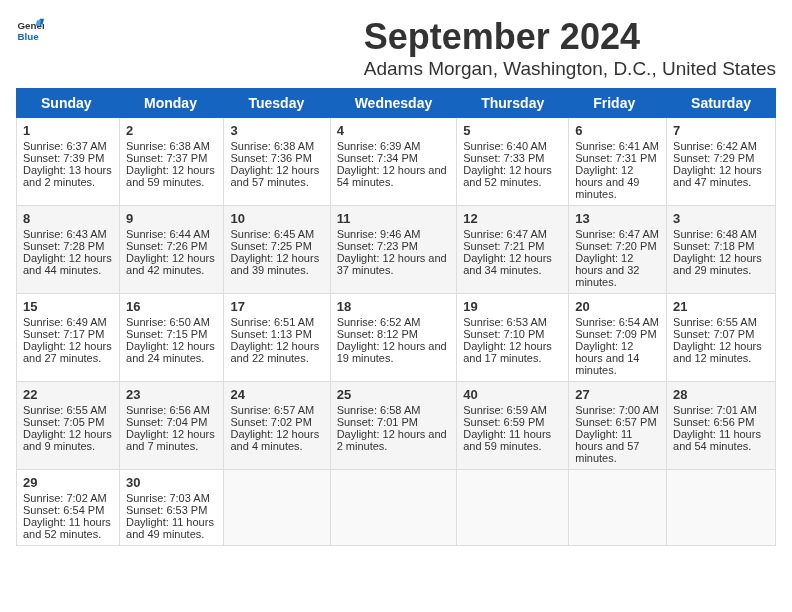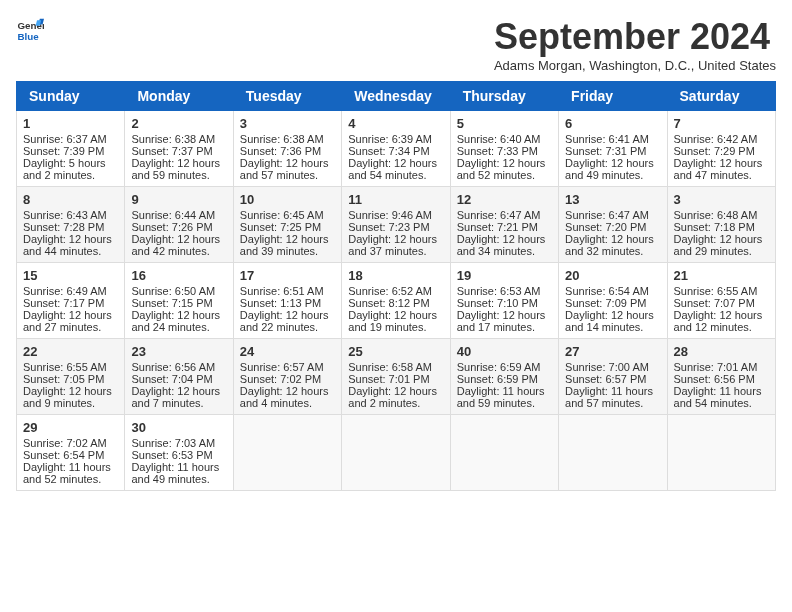--- a/index.html
+++ b/index.html
@@ -27,33 +27,33 @@
     }
     .title-area {
       text-align: left;
     }
     .month-title {
       font-size: 36px;
       font-weight: bold;
       color: #333;
     }
     .location-title {
-      font-size: 13px;
+      font-size: 19px;
       color: #333;
     }
     .calendar-table {
       width: 100%;
       border-collapse: collapse;
       border: 1px solid #ccc;
     }
     .calendar-table th {
       background-color: #1565c0;
       color: #fff;
       text-align: left;
-      padding: 6px 12px;
+      padding: 6px 24px;
       font-size: 14px;
       border: 1px solid #1565c0;
     }
     .calendar-table td {
       vertical-align: top;
       padding: 5px 6px;
       font-size: 11px;
       color: #333;
       border: 1px solid #ddd;
       background: #fff;
@@ -102,21 +102,21 @@
         <th>Friday</th>
         <th>Saturday</th>
       </tr>
   </thead>
   <tbody id="calendar-body">
   <tr>
         <td>
           <span class="day-number">1</span>
           <div>Sunrise: 6:37 AM</div>
           <div>Sunset: 7:39 PM</div>
-          <div>Daylight: 5 hours and 2 minutes.</div>
+          <div>Daylight: 13 hours and 2 minutes.</div>
         </td>
         <td>
           <span class="day-number">2</span>
           <div>Sunrise: 6:38 AM</div>
           <div>Sunset: 7:37 PM</div>
           <div>Daylight: 12 hours and 59 minutes.</div>
         </td>
         <td>
           <span class="day-number">3</span>
           <div>Sunrise: 6:38 AM</div>

